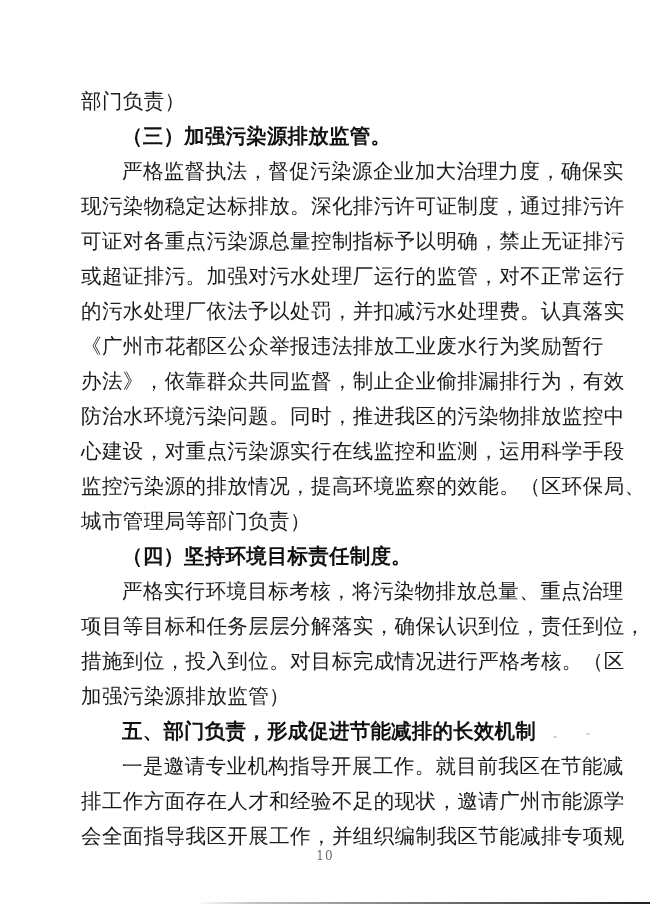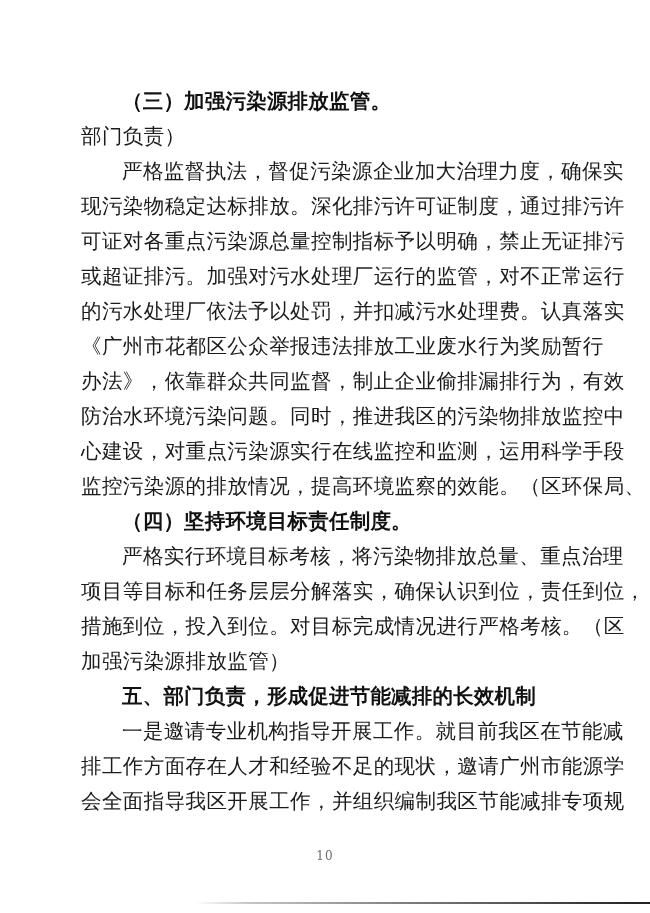--- a/index.html
+++ b/index.html
@@ -82,22 +82,22 @@
     background: #cfcfcf;
     border-radius: 50%;
   }
 </style>
 </head>
 <body>
 
 <div id="page">
 
   <div id="doc-body">
+      <div class="line">部门负责）</div>
       <div class="line heading indent2">（三）加强污染源排放监管。</div>
-      <div class="line">部门负责）</div>
       <div class="line just indent2">
         <span>严</span>
         <span>格</span>
         <span>监</span>
         <span>督</span>
         <span>执</span>
         <span>法</span>
         <span>，</span>
         <span>督</span>
         <span>促</span>
@@ -362,20 +362,21 @@
         <span>效</span>
         <span>能</span>
         <span>。</span>
         <span>（</span>
         <span>区</span>
         <span>环</span>
         <span>保</span>
         <span>局</span>
         <span>、</span>
       </div>
+      <div class="line">城市管理局等部门负责）</div>
       <div class="line heading indent2">（四）坚持环境目标责任制度。</div>
       <div class="line just indent2">
         <span>严</span>
         <span>格</span>
         <span>实</span>
         <span>行</span>
         <span>环</span>
         <span>境</span>
         <span>目</span>
         <span>标</span>

